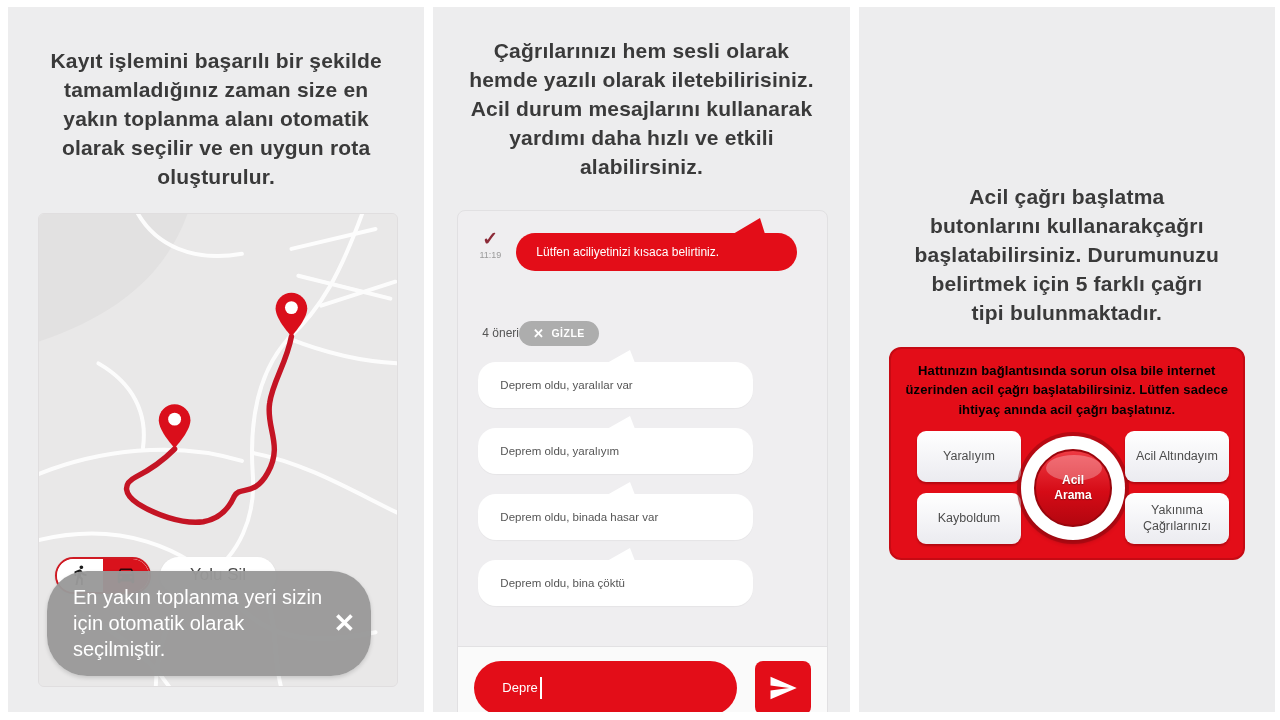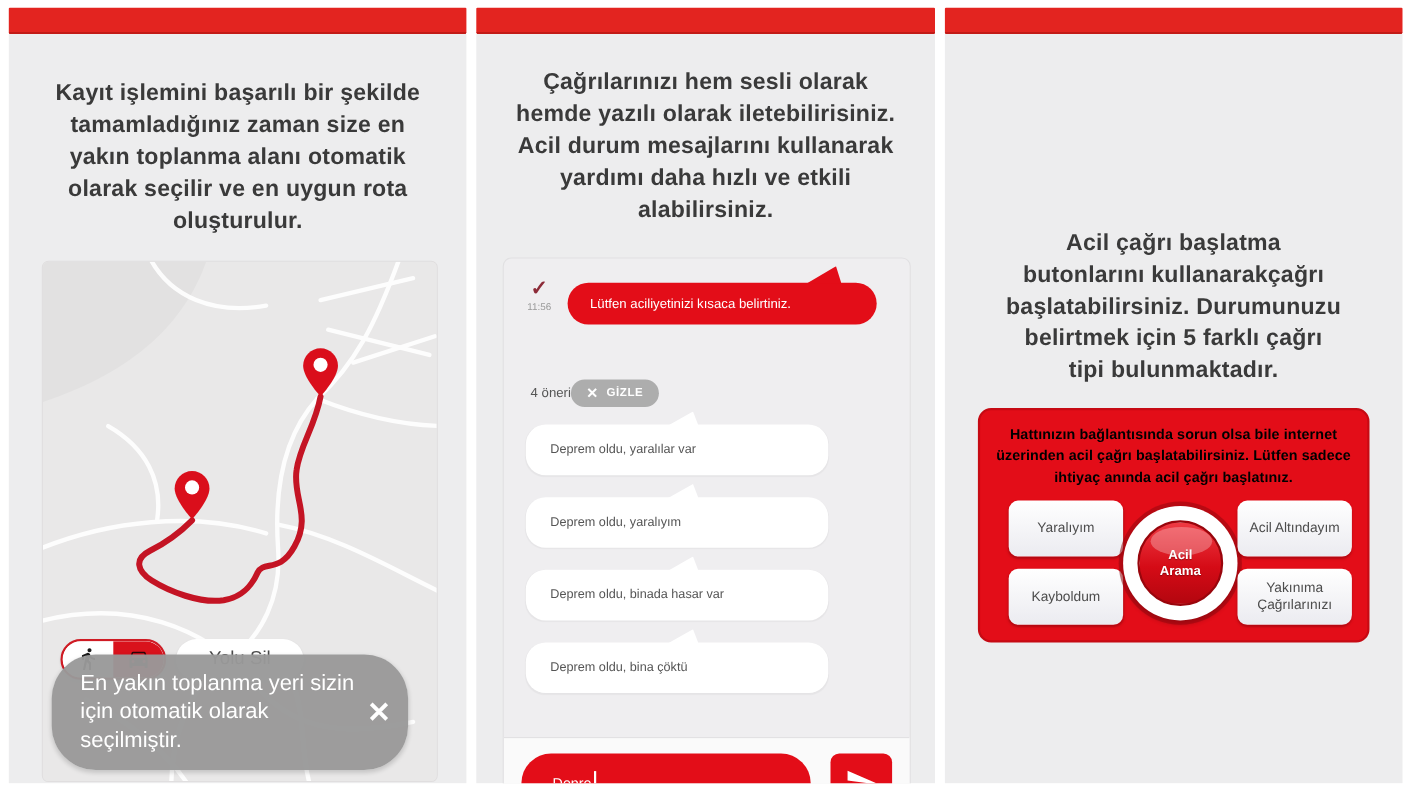--- a/index.html
+++ b/index.html
@@ -1,20 +1,20 @@
 <!DOCTYPE html>
 <html><head>
 <meta charset="utf-8">
 <style>
   * { margin:0; padding:0; box-sizing:border-box; }
   html,body { width:1280px; height:720px; }
   body { font-family:"Liberation Sans", sans-serif; background:#ffffff; overflow:hidden; }
   .stage { position:relative; width:1280px; height:720px; background:#ffffff; }
   .panels { position:absolute; top:7px; left:8px; width:1267px; height:705px; display:flex; gap:9px; }
-  .panel { flex:1; display:flex; flex-direction:column; }
+  .panel { flex:1; display:flex; flex-direction:row; }
   .panel-header { height:24px; background:#e32420; border-bottom:2px solid #c21b17; border-radius:1px; flex:0 0 auto; }
   .panel-body { flex:1; background:#ededee; position:relative; overflow:hidden; }
 
   .panel-title { font-weight:bold; color:#3a3a3a; font-size:21px; line-height:1.38; text-align:center; padding:0 26px; letter-spacing:.2px; }
   .p1 .panel-title { margin-top:40px; }
   .p2 .panel-title { margin-top:30px; padding:0 24px; }
   .p3 .panel-title { margin-top:176px; padding:0 54px; }
 
   
   .map-card { position:relative; margin:21px 26px 0 30px; height:474px; border-radius:6px; border:1px solid #e0dedf; background:#e9e8e8; overflow:hidden; }
@@ -129,21 +129,21 @@
     <div class="panel p2">
       <div class="panel-header"></div>
       <div class="panel-body">
         <div class="panel-title">Çağrılarınızı hem sesli olarak hemde yazılı olarak iletebilirisiniz. Acil durum mesajlarını kullanarak yardımı daha hızlı ve etkili alabilirsiniz.</div>
 
         <div class="chat-card">
           <div class="chat-top">
             <div class="msg-row">
               <div class="msg-status">
                 <span class="check">✓</span>
-                <span class="msg-time">11:56</span>
+                <span class="msg-time">11:19</span>
               </div>
               <div class="bot-bubble">
                 <svg class="bot-tail" width="32" height="16" viewBox="0 0 32 16">
                     <polygon points="0,16 32,16 27,0" fill="#e30d18"></polygon>
                   </svg>
                 <span>Lütfen aciliyetinizi kısaca belirtiniz.</span>
               </div>
             </div>
 
             <div class="meta-row">

